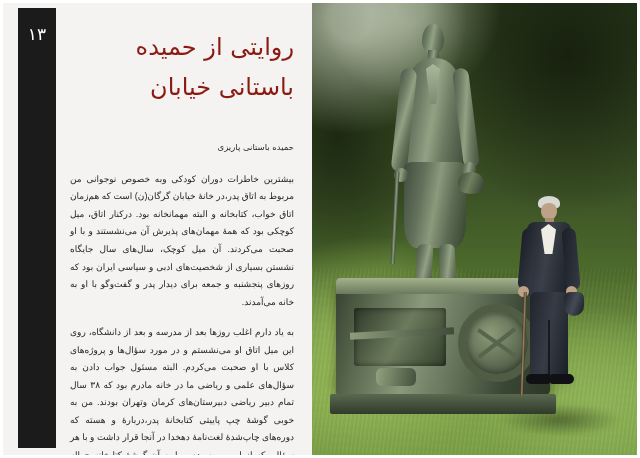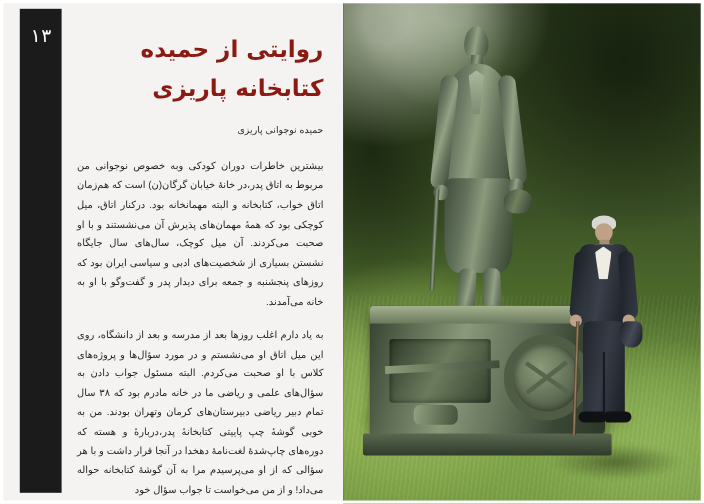--- a/index.html
+++ b/index.html
@@ -42,44 +42,44 @@
     height: 440px;
     background: #1b1b1b;
   }
   .folio-num {
     position: absolute;
     left: 18px;
     top: 18px;
     width: 38px;
     height: 34px;
     color: #ffffff;
-    font-family: Liberation Mono, monospace;
+    font-family: Liberation Sans, sans-serif;
     font-size: 17px;
     line-height: 34px;
     text-align: center;
     letter-spacing: 1px;
     direction: rtl;
   }
 
   .text-col {
     position: absolute;
     right: 18px;
     top: 28px;
     width: 224px;
     direction: rtl;
     text-align: right;
   }
 
   .title {
     font-family: "DejaVu Sans", sans-serif;
     color: #8a1a12;
-    font-size: 21px;
+    font-size: 24px;
     line-height: 1.65;
-    font-weight: bold;
-    margin: 0 0 16px 0;
+    font-weight: normal;
+    margin: 0 0 34px 0;
     text-align: right;
     direction: rtl;
   }
   .title .line2 { display: block; }
 
   .byline {
     font-family: "DejaVu Sans", sans-serif;
     color: #2a2a2a;
     font-size: 8.5px;
     line-height: 1.6;
@@ -492,24 +492,24 @@
 
   <div class="text-page">
 
     <div class="folio-band"></div>
     <div class="folio-num">۱۳</div>
 
     <div class="text-col">
 
       <h1 class="title">
         <span>روایتی از حمیده</span>
-        <span class="line2">کتابخانه پاریزی</span>
+        <span class="line2">باستانی خیابان</span>
       </h1>
 
-      <div class="byline">حمیده نوجوانی پاریزی</div>
+      <div class="byline">حمیده باستانی پاریزی</div>
 
       <p class="para">بیشترین خاطرات دوران کودکی وبه خصوص نوجوانی من مربوط به اتاق پدر،در خانهٔ خیابان گرگان(ن) است که هم‌زمان اتاق خواب، کتابخانه و البته مهمانخانه بود. درکنار اتاق، میل کوچکی بود که همهٔ مهمان‌های پذیرش آن می‌نشستند و با او صحبت می‌کردند. آن میل کوچک، سال‌های سال جایگاه نشستن بسیاری از شخصیت‌های ادبی و سیاسی ایران بود که روزهای پنجشنبه و جمعه برای دیدار پدر و گفت‌وگو با او به خانه می‌آمدند.</p>
 
       <p class="para">به یاد دارم اغلب روزها بعد از مدرسه و بعد از دانشگاه، روی این میل اتاق او می‌نشستم و در مورد سؤال‌ها و پروژه‌های کلاس با او صحبت می‌کردم. البته مسئول جواب دادن به سؤال‌های علمی و ریاضی ما در خانه مادرم بود که ۳۸ سال تمام دبیر ریاضی دبیرستان‌های کرمان وتهران بودند. من به خوبی گوشهٔ چپ پاییتی کتابخانهٔ پدر،دربارهٔ و هسته که دوره‌های چاپ‌شدهٔ لغت‌نامهٔ دهخدا در آنجا قرار داشت و با هر سؤالی که از او می‌پرسیدم مرا به آن گوشهٔ کتابخانه حواله می‌داد! و از من می‌خواست تا جواب سؤال خود</p>
     </div>
   </div>
 
   <div class="photo-page">
     <div class="photo">
       <div class="grass-tex"></div>

